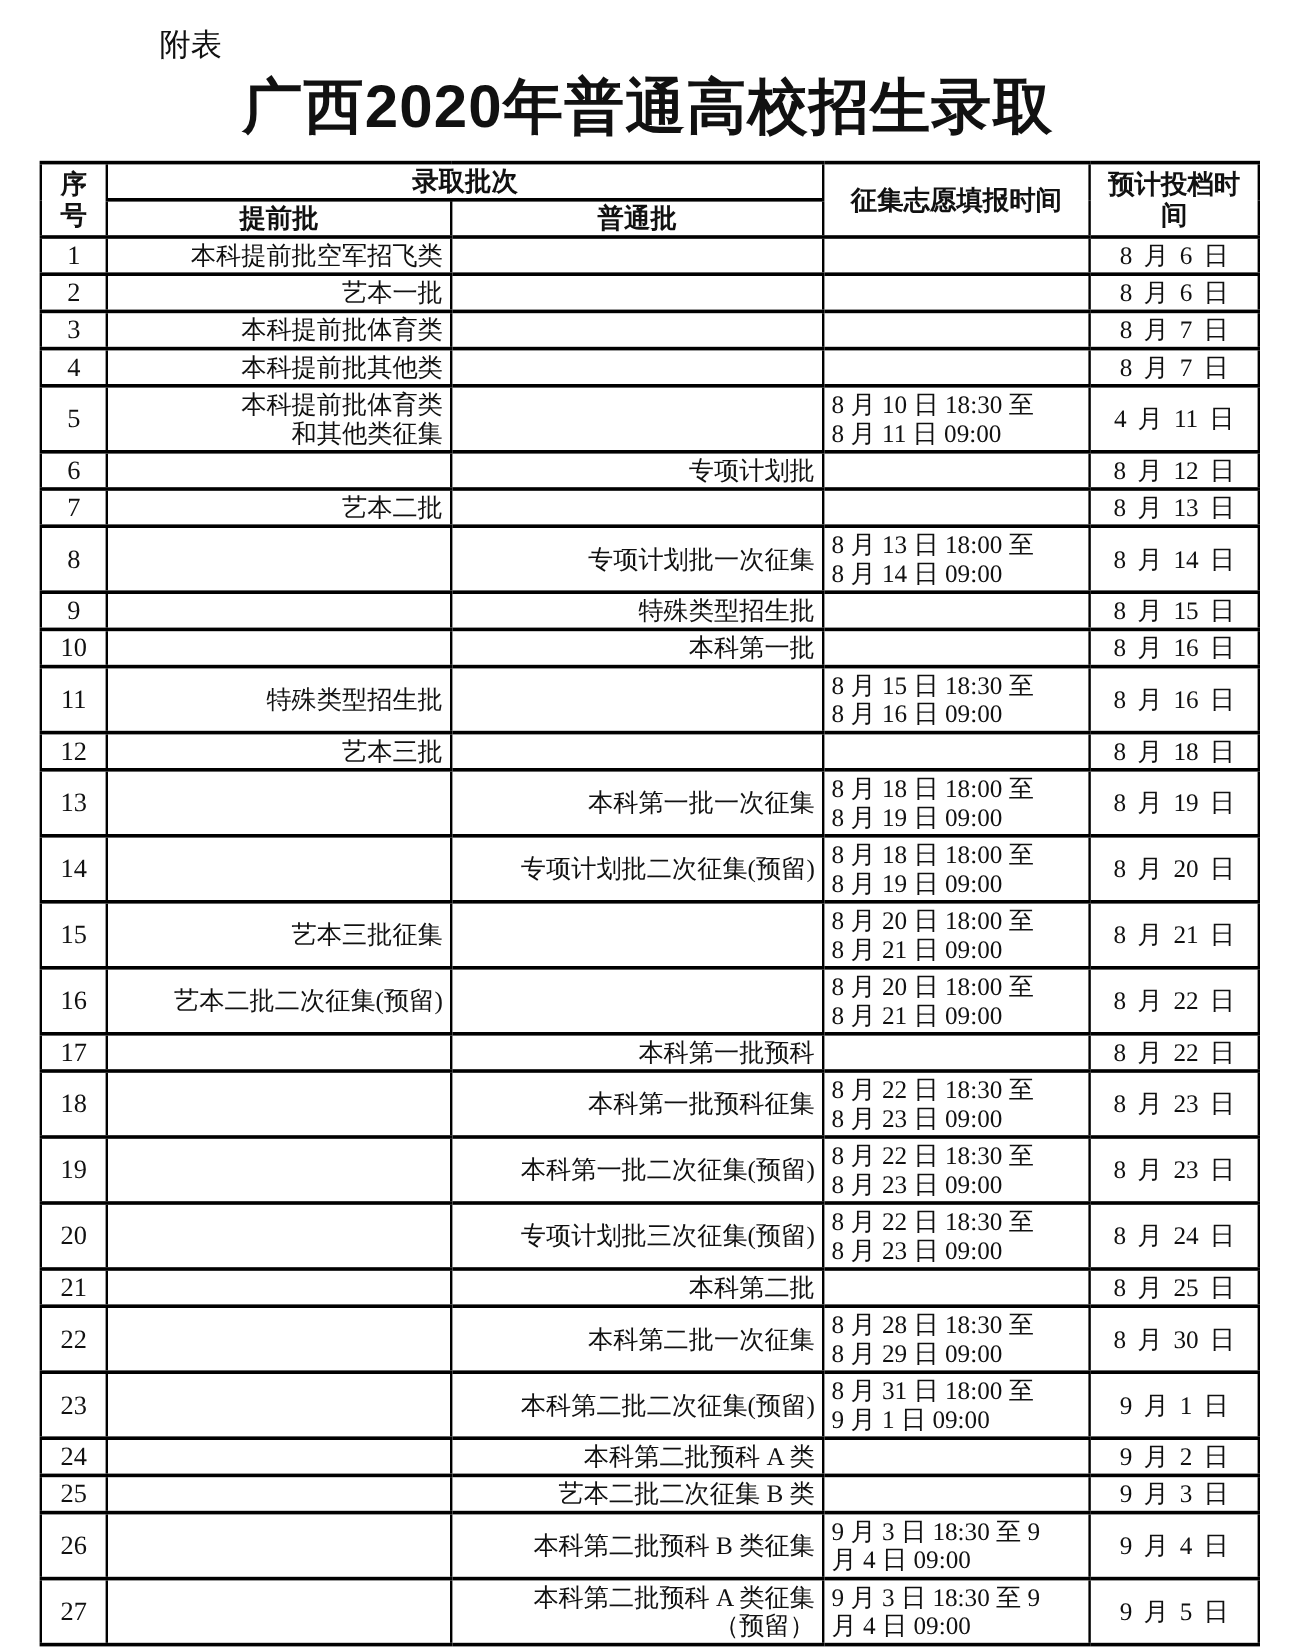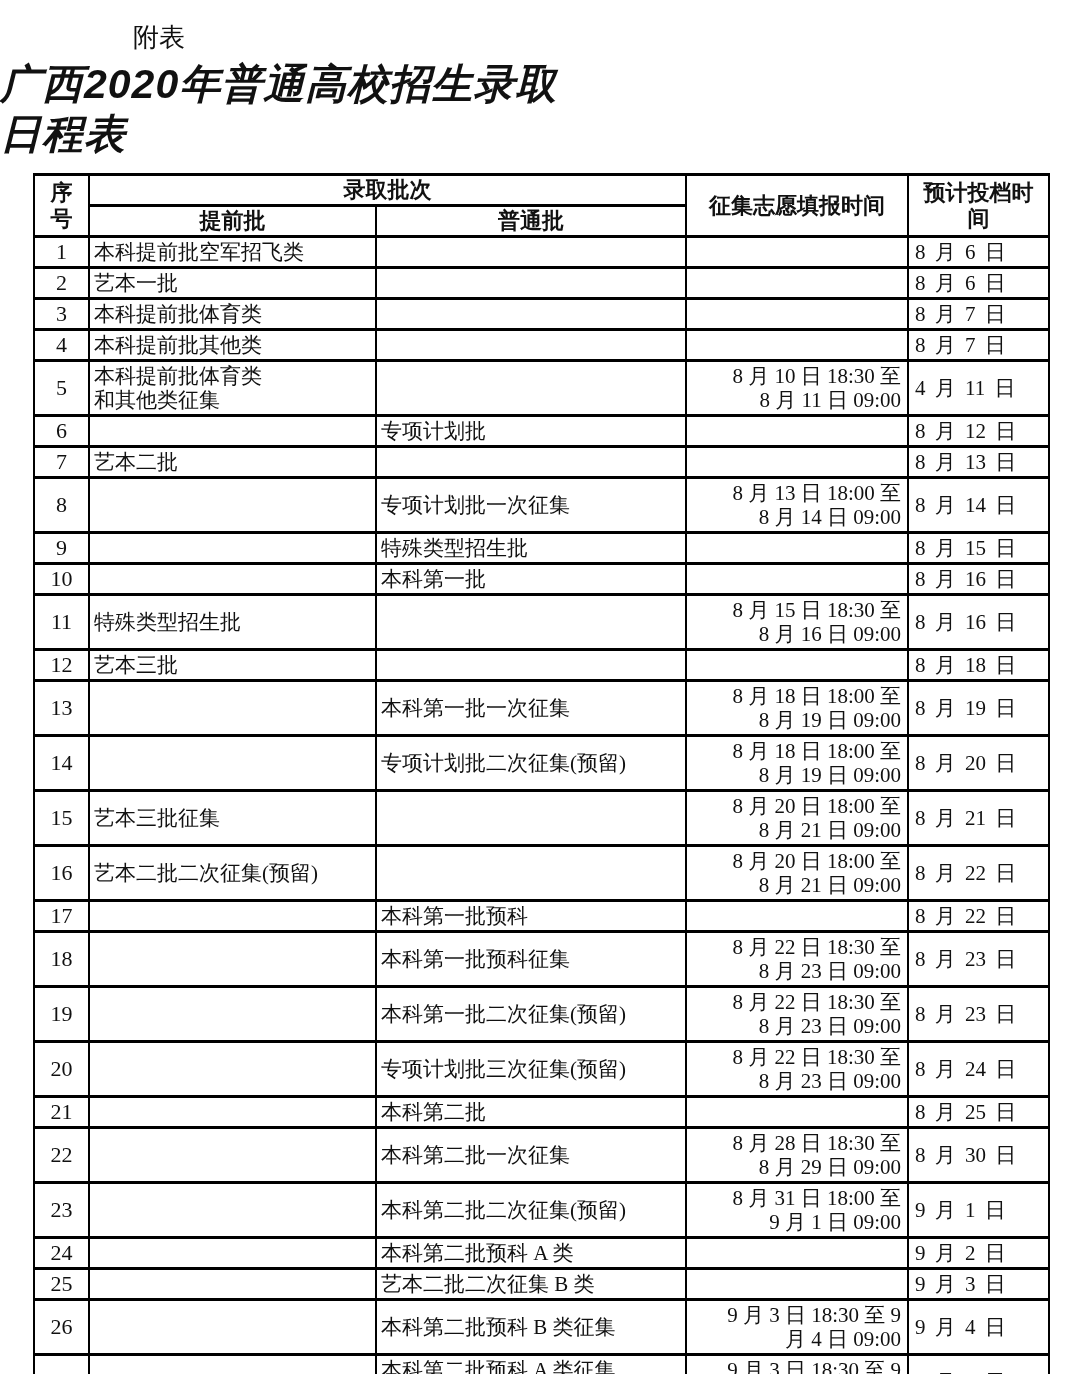--- a/index.html
+++ b/index.html
@@ -16,27 +16,26 @@
     background: #ffffff;
     overflow: hidden;
   }
   .annotation {
     margin: 20px 0 0 133px;
     font-size: 26px;
     font-family: Liberation Sans, sans-serif;
   }
   .title {
     margin: 4px 0 14px 0;
-    text-align: left;
+    text-align: center;
     font-family: "Liberation Sans", "DejaVu Sans", sans-serif;
     font-weight: bold;
-    font-size: 41px;
+    font-size: 50px;
     line-height: 1.22;
     letter-spacing: 1px;
-    font-style: italic;
   }
   table.schedule {
     border-collapse: collapse;
     table-layout: fixed;
     margin: 10px 0 0 33px;
     width: 1015px;
   }
   col.c-no       { width: 55px; }
   col.c-early    { width: 287px; }
   col.c-regular  { width: 310px; }
@@ -63,42 +62,42 @@
     font-size: 21px;
     line-height: 24px;
     padding: 2px 6px;
     height: 24px;
   }
   td.cell-no {
     text-align: center;
     font-size: 22px;
   }
   td.cell-early, td.cell-regular {
-    text-align: left;
+    text-align: right;
     padding-left: 4px;
     white-space: pre-line;
   }
   td.cell-collect {
-    text-align: right;
+    text-align: left;
     white-space: pre-line;
   }
   td.cell-expected {
+    text-align: center;
     word-spacing: 4px;
   }
 </style>
 </head>
 <body>
 
 <div class="page">
 
   <div class="annotation">附表</div>
 
   <div class="title">
     <div>广西2020年普通高校招生录取</div>
-    <div>日程表</div>
   </div>
 
   <table class="schedule">
     <colgroup>
       <col class="c-no">
       <col class="c-early">
       <col class="c-regular">
       <col class="c-collect">
       <col class="c-expected">
     </colgroup>

